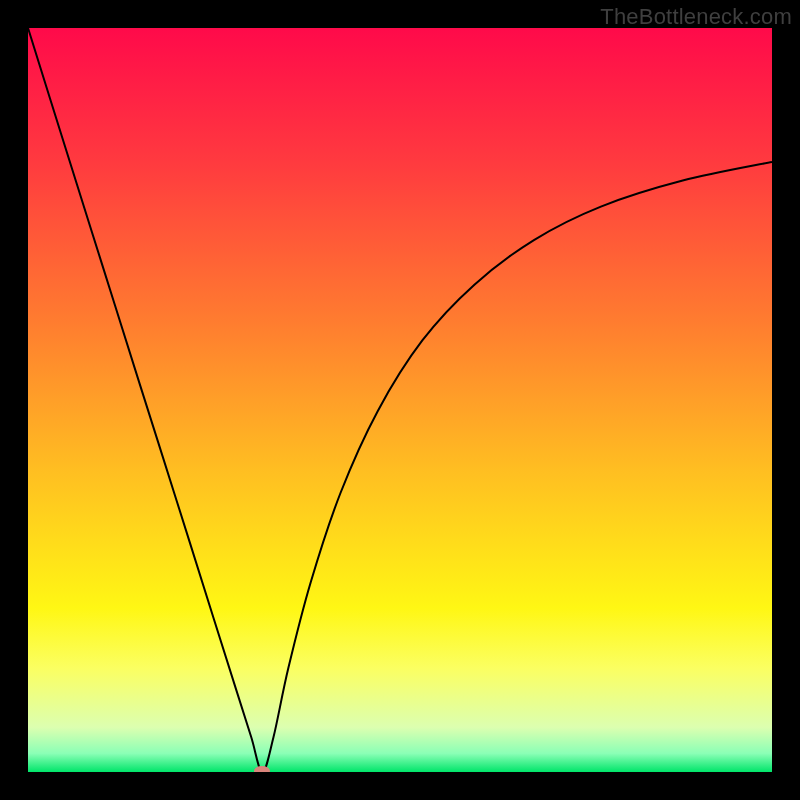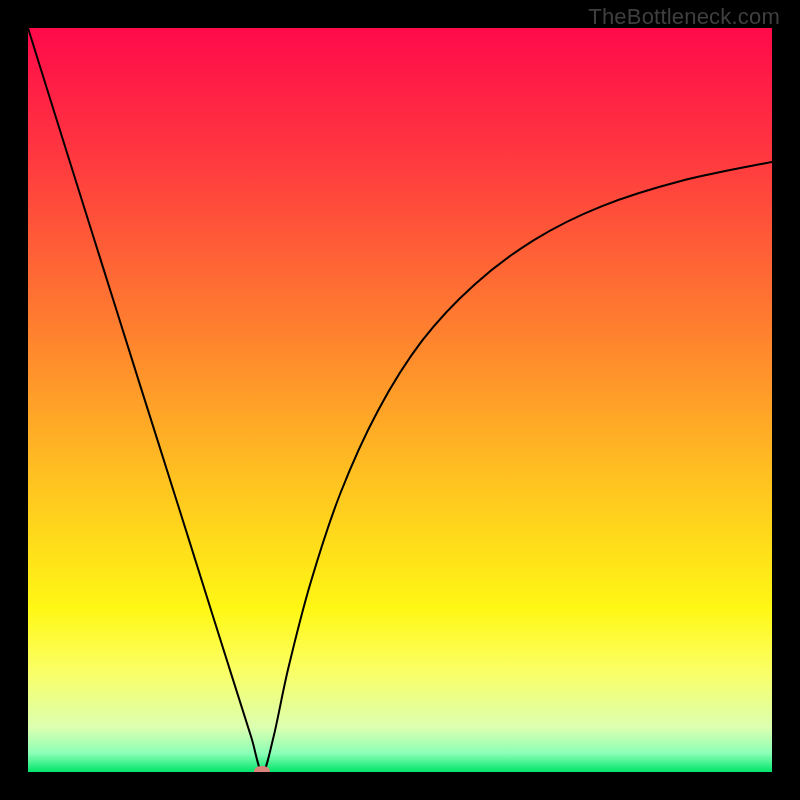--- a/index.html
+++ b/index.html
@@ -45,21 +45,21 @@
   .marker {
     position: absolute;
     width: 16px;
     height: 10px;
     border-radius: 50%;
     transform: translate(-50%, -50%);
   }
   .watermark {
     position: absolute;
     top: 4px;
-    right: 20px;
+    right: 8px;
     color: #3f3f3f;
     font-size: 22px;
     font-weight: 500;
     letter-spacing: 0.2px;
   }
 </style>
 </head>
 <body>
 
 <div class="watermark">TheBottleneck.com</div>

